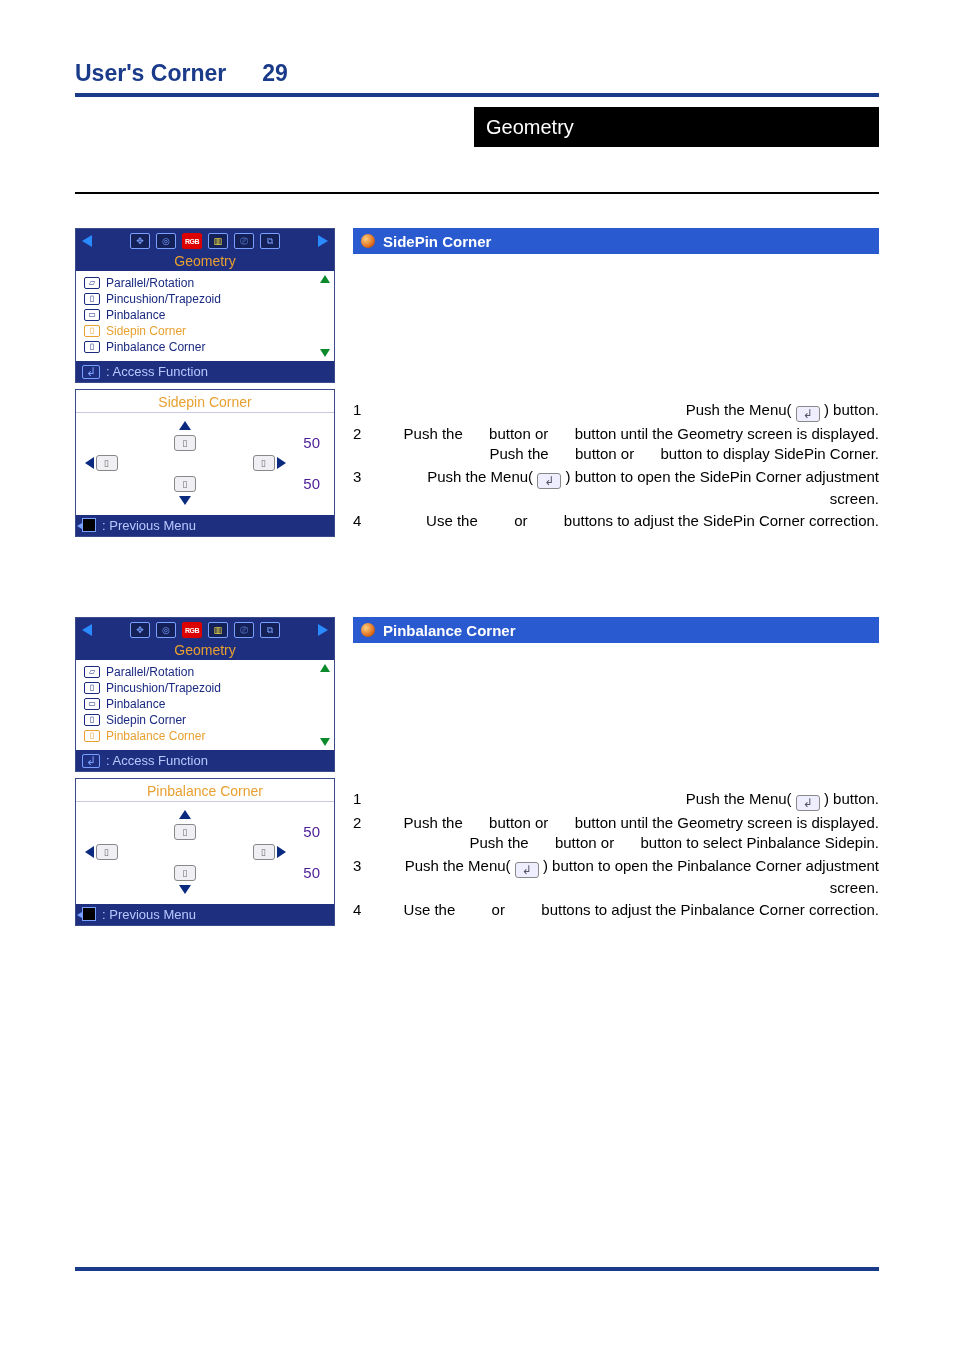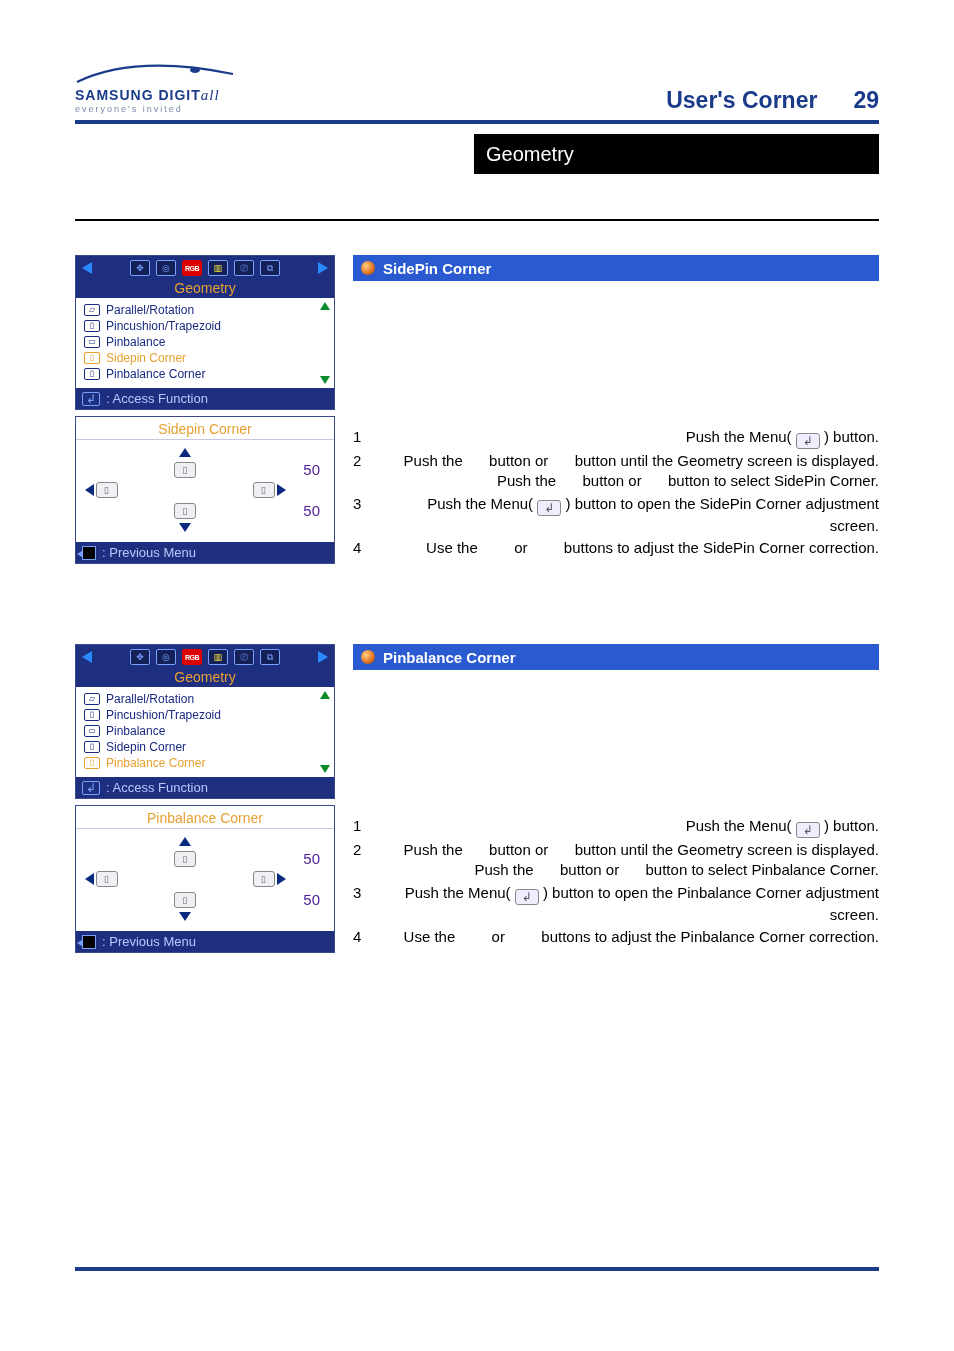--- a/index.html
+++ b/index.html
@@ -161,21 +161,21 @@
     display: inline-flex; align-items: center; justify-content: center;
     font-size: 9px; color: #666; background: #f0f0f4;
   }
   .arr-up { width:0;height:0;border-left:6px solid transparent;border-right:6px solid transparent;border-bottom:9px solid #0a2a80; }
   .arr-dn { width:0;height:0;border-left:6px solid transparent;border-right:6px solid transparent;border-top:9px solid #0a2a80; }
   .arr-lf { width:0;height:0;border-top:6px solid transparent;border-bottom:6px solid transparent;border-right:9px solid #0a2a80; }
   .arr-rt { width:0;height:0;border-top:6px solid transparent;border-bottom:6px solid transparent;border-left:9px solid #0a2a80; }
   .val { color:#4c1d95; font-size: 15px; justify-self: end; padding-right: 4px;}
   .osd-prev {
     background: #1f2f80; color: #b8c8ff; padding: 3px 6px;
-    display: flex; align-items: center; gap: 6px;
+    display: flex; align-items: flex-start; gap: 6px;
     font-size: 13px;
   }
   .exit-icon {
     width: 14px; height: 14px; background: #000; border: 1px solid #7aa0ff;
     position: relative; display: inline-block;
   }
   .exit-icon::before {
     content:""; position:absolute; left:-6px; top:4px;
     width:0;height:0;border-top:3px solid transparent;border-bottom:3px solid transparent;border-right:5px solid #7aa0ff;
   }
@@ -221,32 +221,20 @@
     position: absolute; left: 75px; right: 75px; bottom: 80px;
     height: 4px; background: #1a3a8a;
   }
 </style>
 </head>
 <body>
 
 <div class="page">
 
   <div class="header-row">
-    <div class="logo-block">
-      <div class="logo-swoosh">
-        <svg viewBox="0 0 160 26" width="160" height="26">
-          <path d="M2 22 Q 60 -6 158 14" stroke="#1a3a8a" stroke-width="2.2" fill="none"></path>
-          <ellipse cx="120" cy="10" rx="5" ry="3" fill="#1a3a8a"></ellipse>
-        </svg>
-      </div>
-      <div>
-        <span class="logo-brand">SAMSUNG DIGIT</span><span class="logo-brand logo-ital">all</span>
-      </div>
-      <div class="logo-tag">everyone's invited</div>
-    </div>
     <div style="display:flex;align-items:baseline;">
       <span class="manual-title">User's Corner</span>
       <span class="page-num">29</span>
     </div>
   </div>
   <div class="hr-thick"></div>
 
   <div class="section-banner">
     <div class="left">On-Screen Display</div>
     <div class="right">Geometry</div>
@@ -350,21 +338,21 @@
           <span>Push the Menu(</span>
           <span class="menu-glyph">↲</span>
           <span>) button.</span>
         </li>
         <li>
           <span>Push the </span><span class="gap-word-sm"></span>
           <span> button or </span><span class="gap-word-sm"></span>
           <span> button until the Geometry screen is displayed.</span><br>
           <span>Push the </span><span class="gap-word-sm"></span>
           <span> button or </span><span class="gap-word-sm"></span>
-          <span> button to select SidePin Corner.</span>
+          <span> button to display SidePin Corner.</span>
         </li>
         <li>
           <span>Push the Menu(</span>
           <span class="menu-glyph">↲</span>
           <span>) button to open the SidePin Corner adjustment screen.</span>
         </li>
         <li>
           <span>Use the </span><span class="gap-word"></span>
           <span> or </span><span class="gap-word"></span>
           <span> buttons to adjust the SidePin Corner correction.</span>
@@ -466,21 +454,21 @@
           <span>Push the Menu(</span>
           <span class="menu-glyph">↲</span>
           <span>) button.</span>
         </li>
         <li>
           <span>Push the </span><span class="gap-word-sm"></span>
           <span> button or </span><span class="gap-word-sm"></span>
           <span> button until the Geometry screen is displayed.</span><br>
           <span>Push the </span><span class="gap-word-sm"></span>
           <span> button or </span><span class="gap-word-sm"></span>
-          <span> button to select Pinbalance Corner.</span>
+          <span> button to select Pinbalance Sidepin.</span>
         </li>
         <li>
           <span>Push the Menu(</span>
           <span class="menu-glyph">↲</span>
           <span>) button to open the Pinbalance Corner adjustment screen.</span>
         </li>
         <li>
           <span>Use the </span><span class="gap-word"></span>
           <span> or </span><span class="gap-word"></span>
           <span> buttons to adjust the Pinbalance Corner correction.</span>

